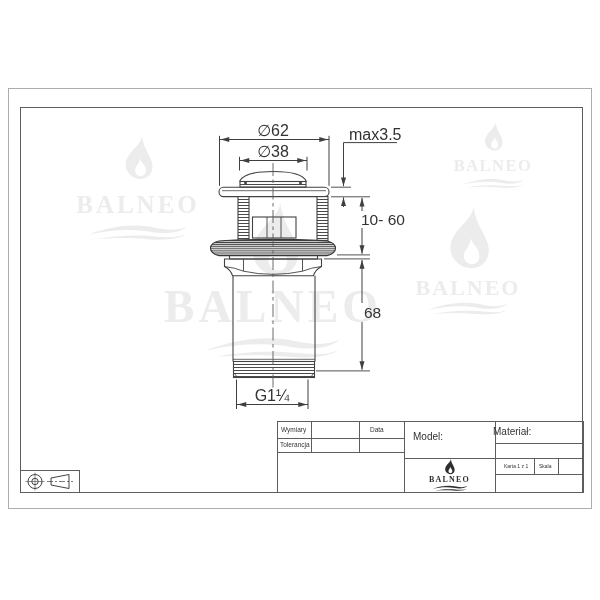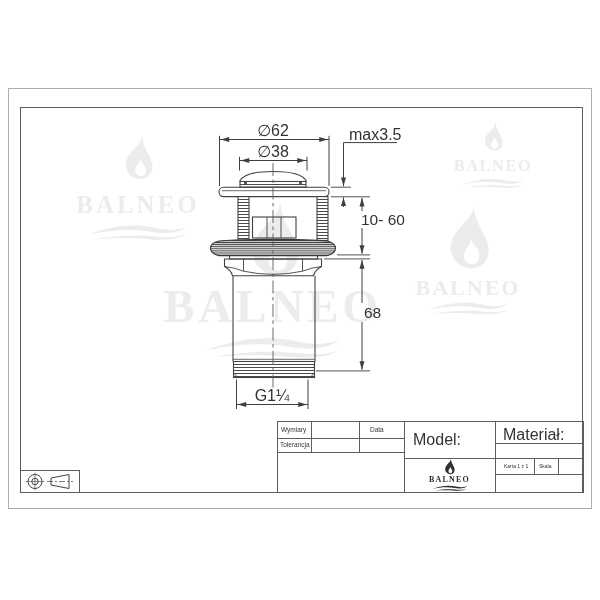--- a/index.html
+++ b/index.html
@@ -13,21 +13,21 @@
   .wm{position:absolute;color:#ececec;text-align:center;z-index:1;}
   .wm-text{font-family:"Liberation Serif",serif;font-weight:700;white-space:nowrap;}
   .wm svg{display:block;margin:0 auto;}
   
   #drawing{left:0;top:0;z-index:2;}
   
   #title-block{left:277px;top:421px;width:305px;height:70px;z-index:3;background:transparent;}
   #title-block .line{position:absolute;background:#5d5d5d;}
   .tb-label{position:absolute;color:#333;}
   .fs-xs{font-size:6.5px;}
-  .fs-s{font-size:16px;}
+  .fs-s{font-size:10px;}
   .fs-t{font-size:5px;}
   #tb-logo{position:absolute;left:126px;top:36px;width:91px;height:33px;text-align:center;color:#2e2e2e;}
   #tb-logo svg{display:block;margin:0 auto;}
   #tb-logo .wm-text{font-size:8px;letter-spacing:1.2px;line-height:8px;}
   
   #projection-symbol{left:20px;top:470px;width:58px;height:21px;border:1px solid #5d5d5d;z-index:3;}
 </style>
 </head>
 <body>
 
@@ -216,21 +216,21 @@
     <div class="line" style="left:217px;top:20.7px;width:88px;height:1px;"></div>
     <div class="line" style="left:217px;top:36px;width:88px;height:1px;"></div>
     <div class="line" style="left:217px;top:52px;width:88px;height:1px;"></div>
     <div class="line" style="left:256px;top:36px;width:1px;height:16px;"></div>
     <div class="line" style="left:280px;top:36px;width:1px;height:16px;"></div>
 
     <div class="tb-label fs-xs" style="left:3px;top:4px;">Wymiary</div>
     <div class="tb-label fs-xs" style="left:2px;top:19px;">Tolerancja</div>
     <div class="tb-label fs-xs" style="left:92px;top:4px;">Data</div>
     <div class="tb-label fs-s" style="left:135px;top:9px;">Model:</div>
-    <div class="tb-label fs-s" style="left:225px;top:4px;">Materiał:</div>
+    <div class="tb-label fs-s" style="left:215px;top:4px;">Materiał:</div>
     <div class="tb-label fs-t" style="left:226px;top:41px;">Karta 1 z 1</div>
     <div class="tb-label fs-t" style="left:261px;top:41px;">Skala</div>
 
     <div id="tb-logo">
       <svg width="13" height="17" viewBox="0 0 60 86" style="margin-top:1px;">
         <path fill="#2e2e2e" fill-rule="evenodd" d="M37 0 C36 14 22 22 14 34 C7 44 6 56 12 65 C18 74 28 78 37 77 C49 75 56 66 56 54 C56 38 40 26 37 0 Z M33 38 C35 48 26 52 25 60 C24 67 29 72 35 72 C41 72 45 67 44 60 C43 50 35 48 33 38 Z"></path>
       </svg>
       <div class="wm-text">BALNEO</div>
       <svg width="36" height="8" viewBox="0 0 120 26">
         <path fill="#2e2e2e" d="M2 16 C30 5 58 3 80 8 C97 11.5 108 11 118 6.5 C112 12.5 96 16.5 76 13 C52 8.5 24 11 2 16 Z"></path>

